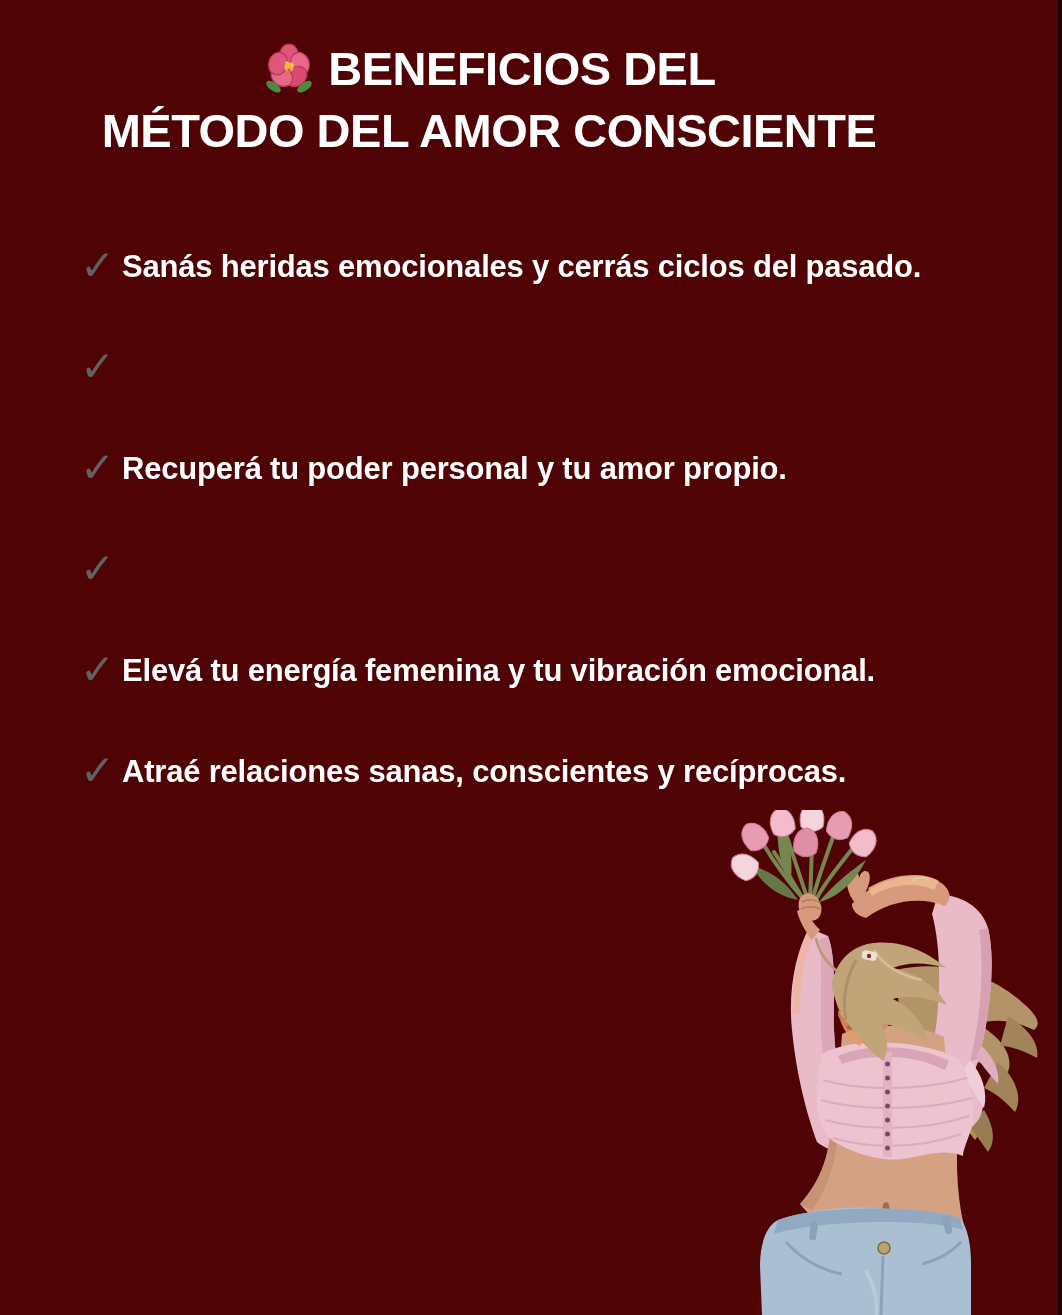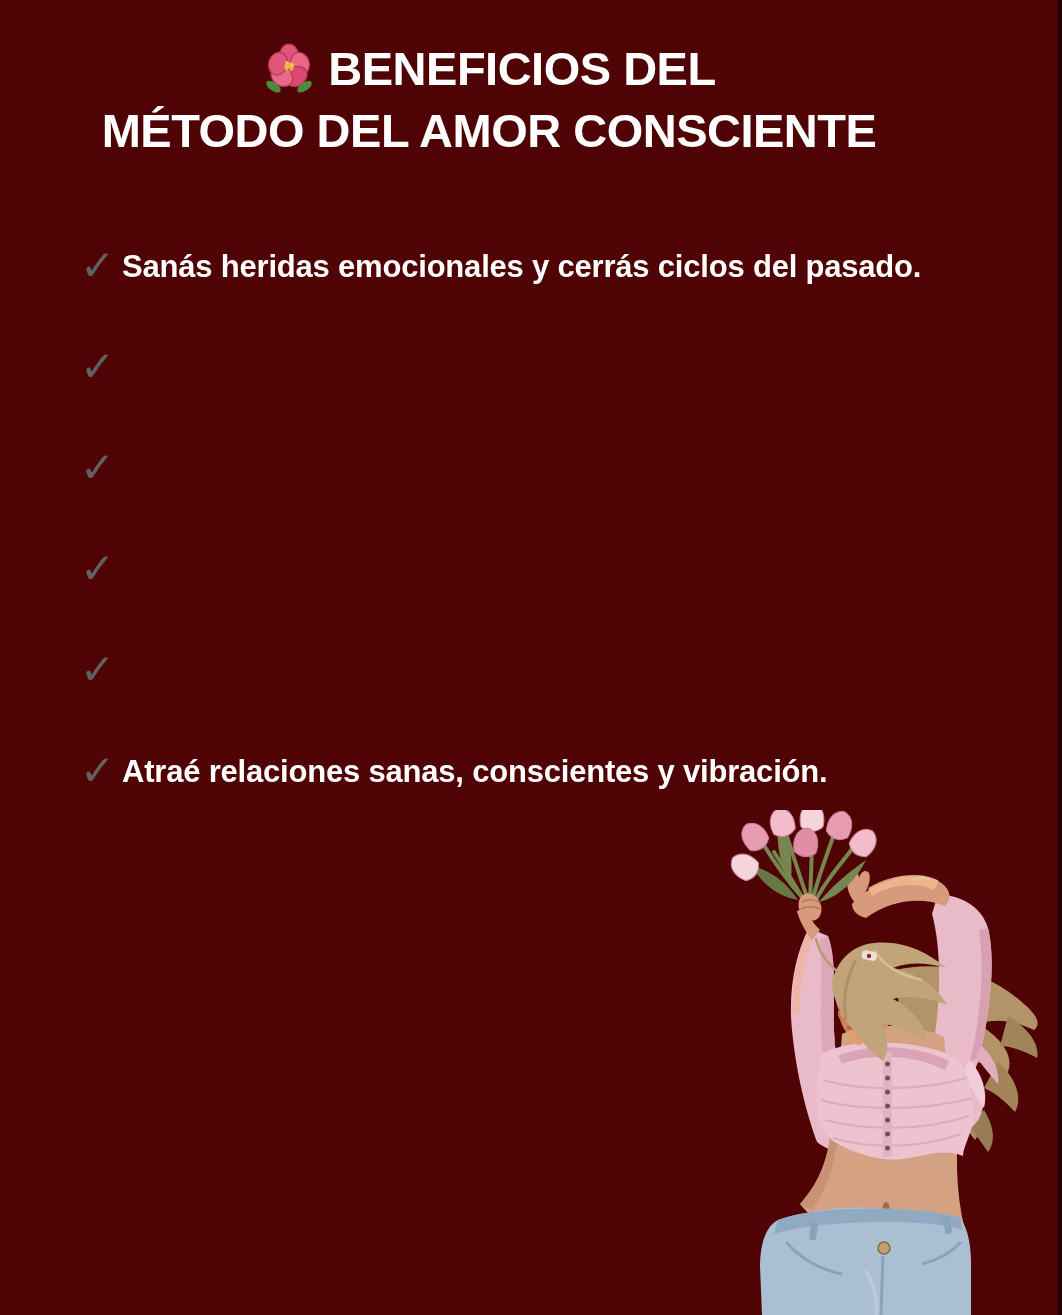--- a/index.html
+++ b/index.html
@@ -80,30 +80,32 @@
   <ul class="benefits">
     <li class="benefit">
       <span class="check">✓</span>
       <span class="btext">Sanás heridas emocionales y cerrás ciclos del pasado.</span>
     </li>
     <li class="benefit">
       <span class="check">✓</span>
     </li>
     <li class="benefit">
       <span class="check">✓</span>
-    </li>
-    <li class="benefit">
-      <span class="check">✓</span>
-    </li>
-    <li class="benefit">
-      <span class="check">✓</span>
-    </li>
-    <li class="benefit">
-      <span class="check">✓</span>
-      <span class="btext">Atraé relaciones sanas, conscientes y vibración.</span>
+      <span class="btext">Recuperá tu poder personal y tu amor propio.</span>
+    </li>
+    <li class="benefit">
+      <span class="check">✓</span>
+    </li>
+    <li class="benefit">
+      <span class="check">✓</span>
+      <span class="btext">Elevá tu energía femenina y tu vibración emocional.</span>
+    </li>
+    <li class="benefit">
+      <span class="check">✓</span>
+      <span class="btext">Atraé relaciones sanas, conscientes y recíprocas.</span>
     </li>
   </ul>
 
   <div class="figure" role="img" aria-label="Mujer con blusa rosa y jeans sosteniendo un ramo de tulipanes">
     <svg viewBox="0 0 342 505" aria-hidden="true">
 
       <g fill="#b39468">
         <path d="M180,160 C230,148 278,166 308,194 C320,204 326,214 318,220 C298,210 278,208 262,214 C286,228 298,246 292,262 C270,252 248,248 234,254 C244,268 246,284 238,296 C220,282 202,272 188,264 Z"></path>
         <path d="M292,206 C312,218 324,234 321,248 C306,240 294,236 284,236 Z" fill="#a3835a"></path>
         <path d="M282,252 C300,268 307,288 299,302 C288,290 278,282 268,278 Z" fill="#a3835a"></path>

